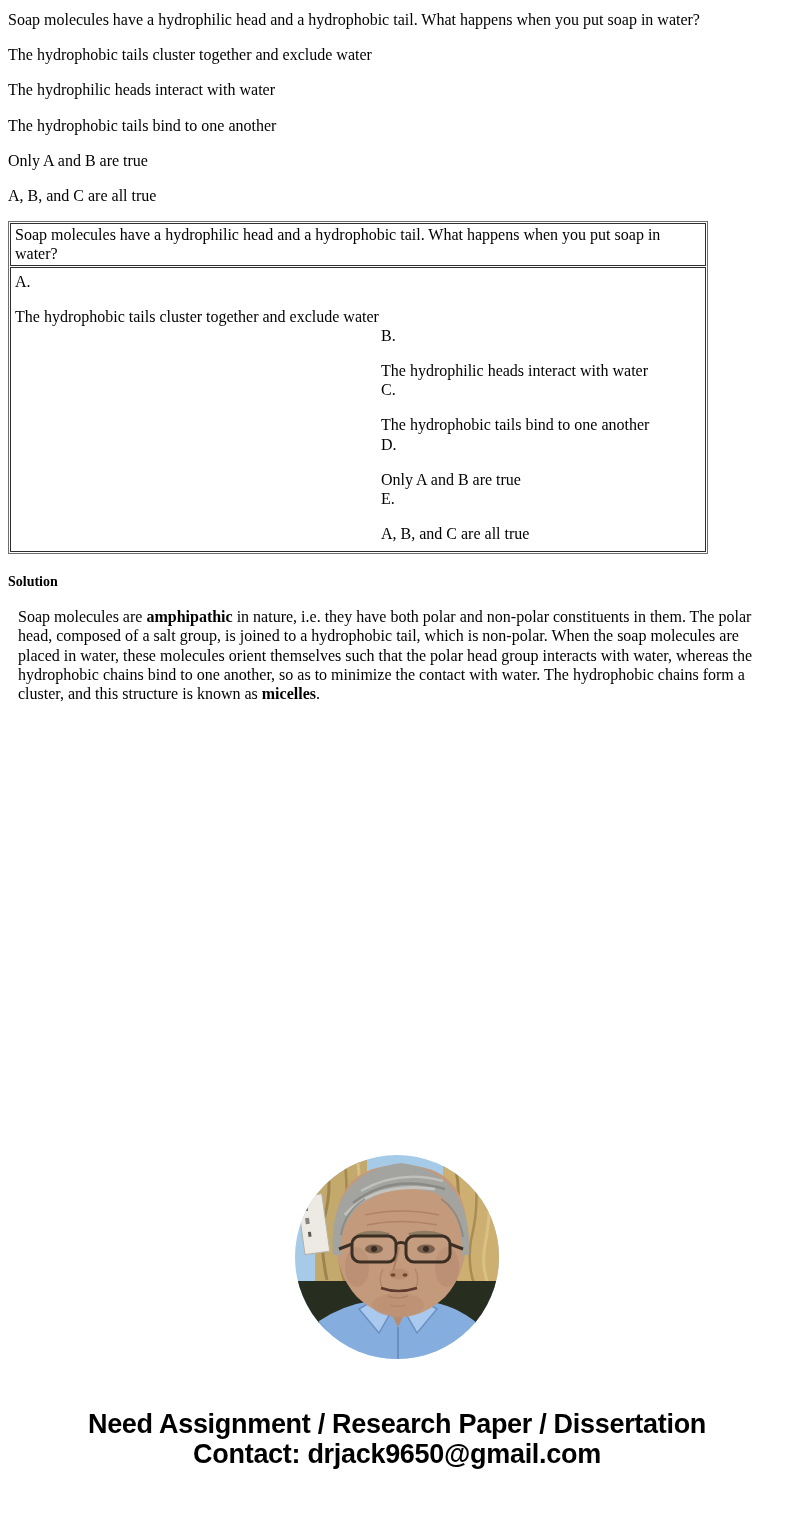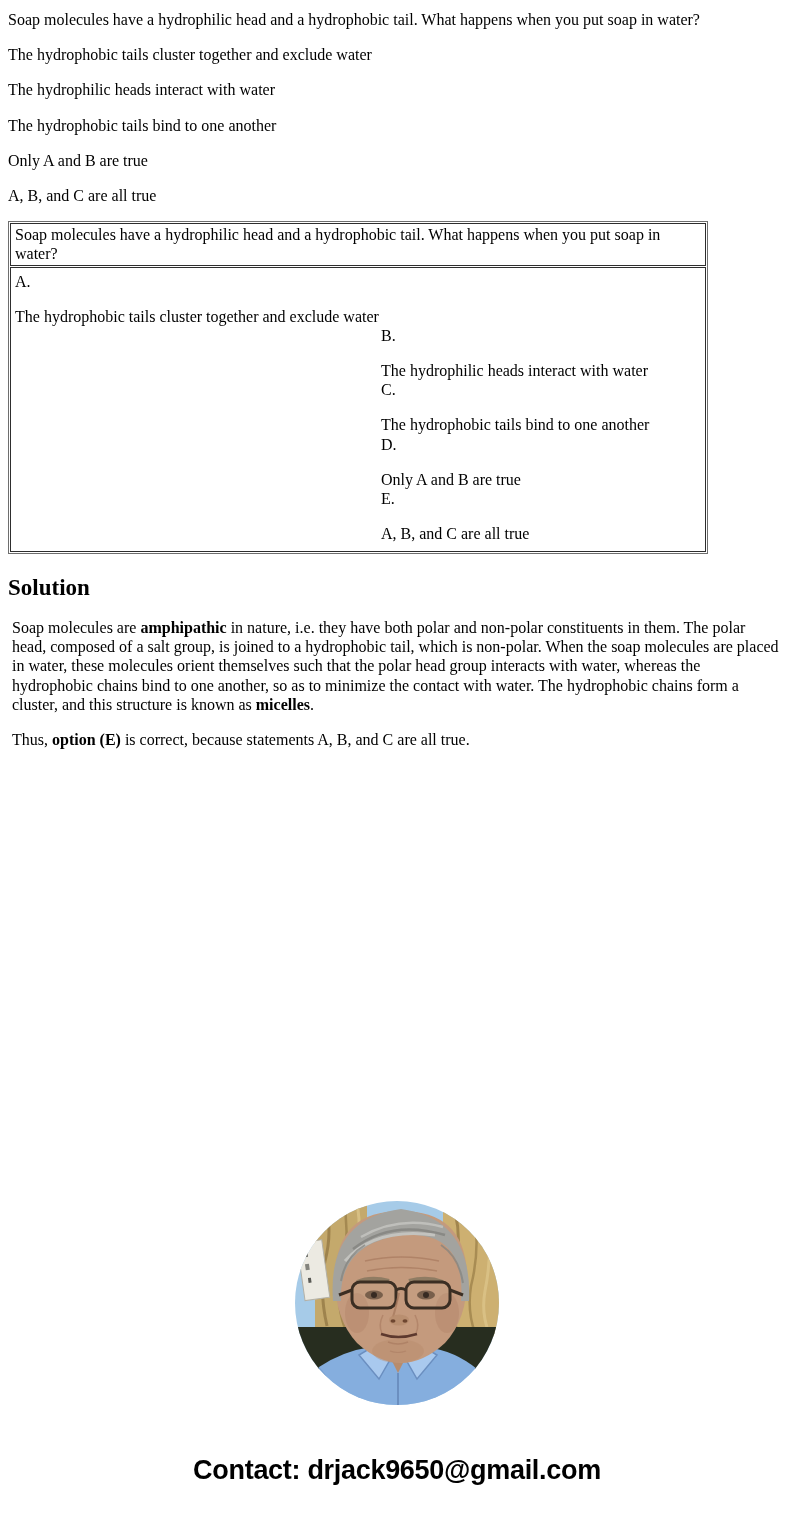--- a/index.html
+++ b/index.html
@@ -29,22 +29,22 @@
     vertical-align: top;
   }
   td.qcell { padding: 1px 4px; }
   td.ocell { padding: 2px 4px 8px 4px; }
   .opt-letter { margin: 0 0 16px 0; }
   .opt-letter.first { margin-top: 2px; }
   .opt-text { margin: 0; }
   .indent { margin-left: 366px; }
 
   
-  h3.sol-heading { font-size: 23px; font-weight: bold; margin: 20px 0 16px 0; }
-  .sol-para { margin: 16px 4px; }
+  h3.sol-heading { font-size: 14px; font-weight: bold; margin: 20px 0 16px 0; }
+  .sol-para { margin: 16px 10px; }
 
   
   .avatar-wrap {
     width: 204px;
     height: 204px;
     margin: 452px auto 0 auto;
   }
 
   
   .footer {
@@ -93,21 +93,20 @@
           </div>
         </td>
       </tr>
     </tbody>
   </table>
 
   <h3 class="sol-heading">Solution</h3>
 
   <p class="sol-para"><span>Soap molecules are </span><b>amphipathic</b><span> in nature, i.e. they have both polar and non-polar constituents in them. The polar head, composed of a salt group, is joined to a hydrophobic tail, which is non-polar. When the soap molecules are placed in water, these molecules orient themselves such that the polar head group interacts with water, whereas the hydrophobic chains bind to one another, so as to minimize the contact with water. The hydrophobic chains form a cluster, and this structure is known as </span><b>micelles</b><span>.</span></p>
 
-  <p class="sol-para"><span>Thus, </span><b>option (E)</b><span> is correct, because statements A, B, and C are all true.</span></p>
 
   <div class="avatar-wrap">
     <svg viewBox="0 0 204 204" width="204" height="204">
       <defs>
         <clipPath id="avclip">
             <circle cx="102" cy="102" r="102"></circle>
           </clipPath>
       </defs>
       <g clip-path="url(#avclip)">
 
@@ -206,16 +205,17 @@
         <g>
           <path d="M86,133 Q103,139 122,133" stroke="#5d392e" stroke-width="2.5" fill="none"></path>
           <path d="M93,141 Q103,145 113,141" stroke="#a87a5f" stroke-width="1.5" fill="none" opacity="0.7"></path>
           <path d="M95,150 Q103,153 111,150" stroke="#a87a5f" stroke-width="1.2" fill="none" opacity="0.5"></path>
         </g>
       </g>
     </svg>
   </div>
 
   <div class="footer">
+    <div>Need Assignment / Research Paper / Dissertation</div>
     <div>Contact: drjack9650@gmail.com</div>
   </div>
 
 </div>
 
 </body></html>

